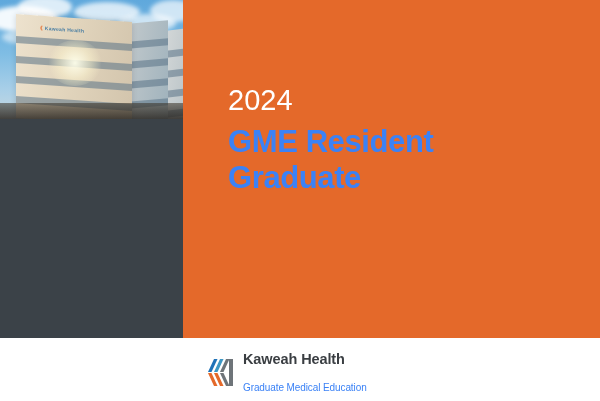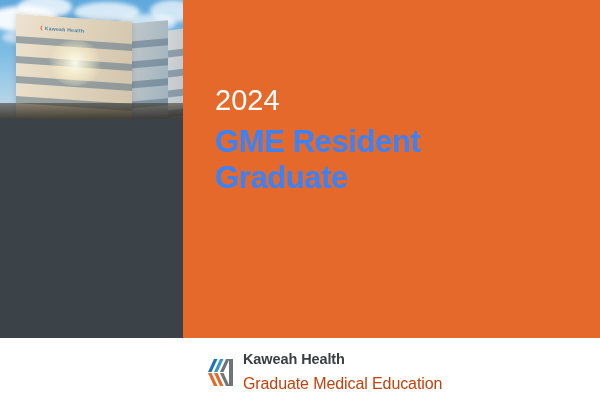--- a/index.html
+++ b/index.html
@@ -133,21 +133,21 @@
     left: 0;
     bottom: 0;
     width: 100%;
     height: 16px;
     background: linear-gradient(180deg, rgba(60,52,40,0.55) 0%, rgba(42,38,33,0.85) 100%);
   }
 
   
   .headline {
     position: absolute;
-    left: 215px;
+    left: 228px;
     top: 86px;
     width: 370px;
   }
   .year {
     font-size: 29px;
     font-weight: 400;
     color: #ffffff;
     line-height: 1.0;
     letter-spacing: 0px;
     margin-bottom: 9px;
@@ -185,26 +185,26 @@
   }
   .logo-text { line-height: 1; }
   .logo-name {
     font-size: 14.5px;
     font-weight: bold;
     color: #3A3E42;
     letter-spacing: -0.1px;
     line-height: 1.05;
   }
   .logo-sub {
-    font-size: 16px;
+    font-size: 10px;
     font-weight: 400;
-    color: #c2410c;
+    color: #3b82f6;
     letter-spacing: -0.1px;
     line-height: 1.15;
-    margin-top: 8px;
+    margin-top: 15px;
   }
 </style>
 </head>
 <body>
 
 <div class="slide">
 
   <div class="orange-field"></div>
 
   <div class="left-col">

